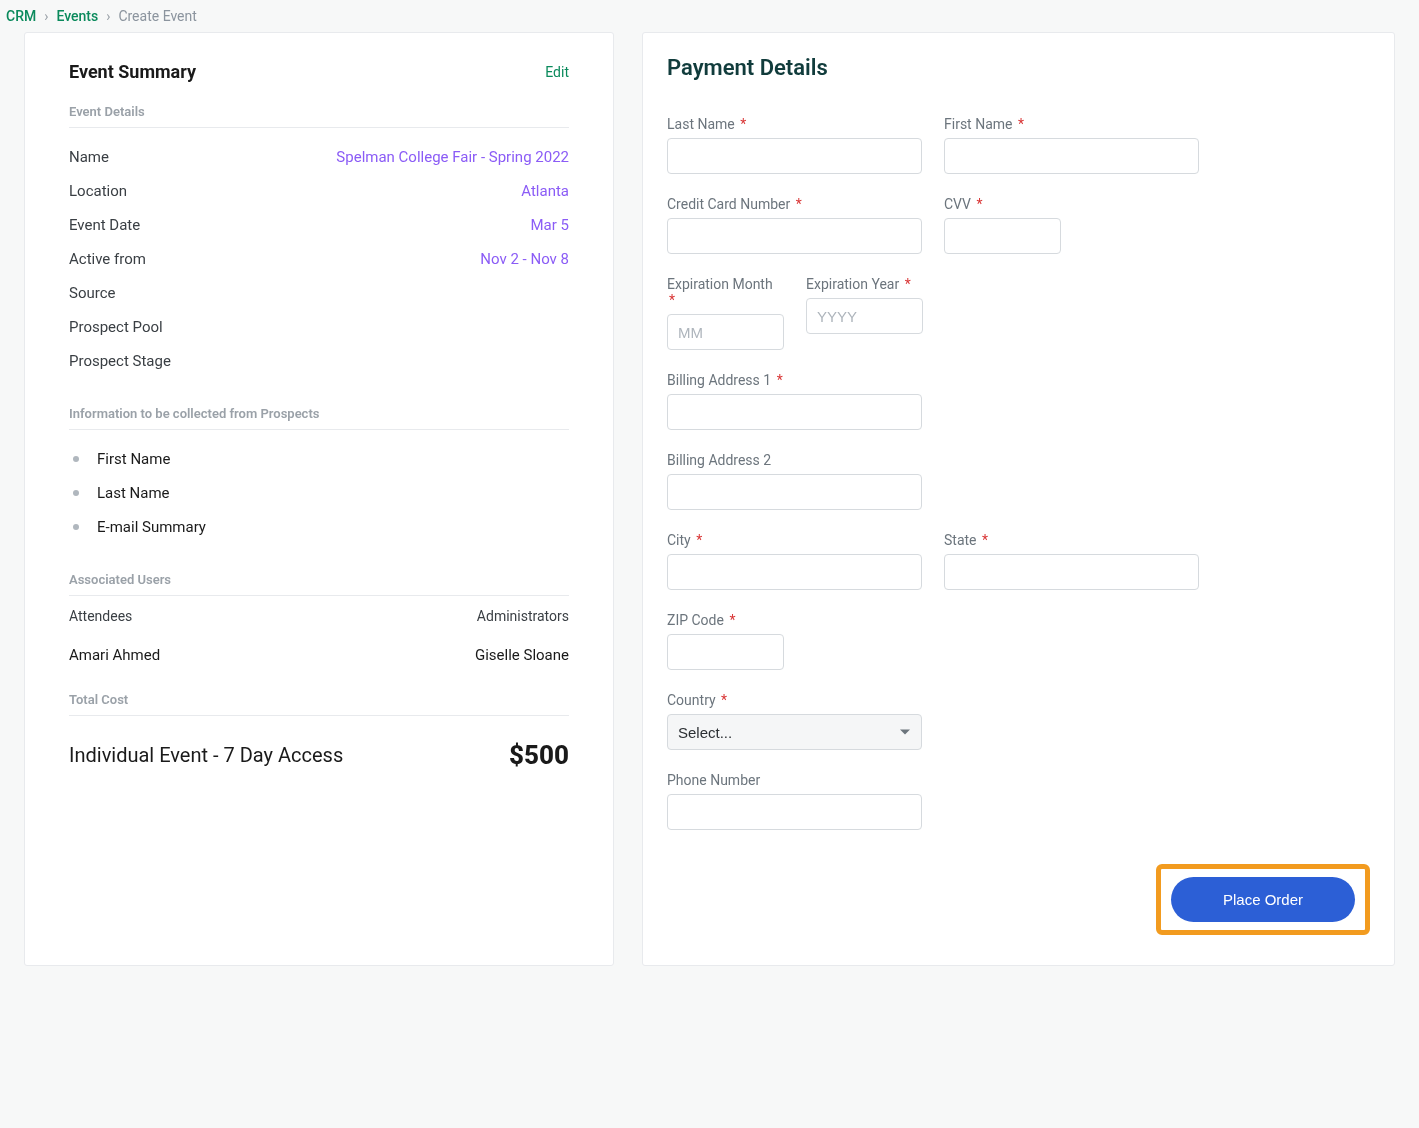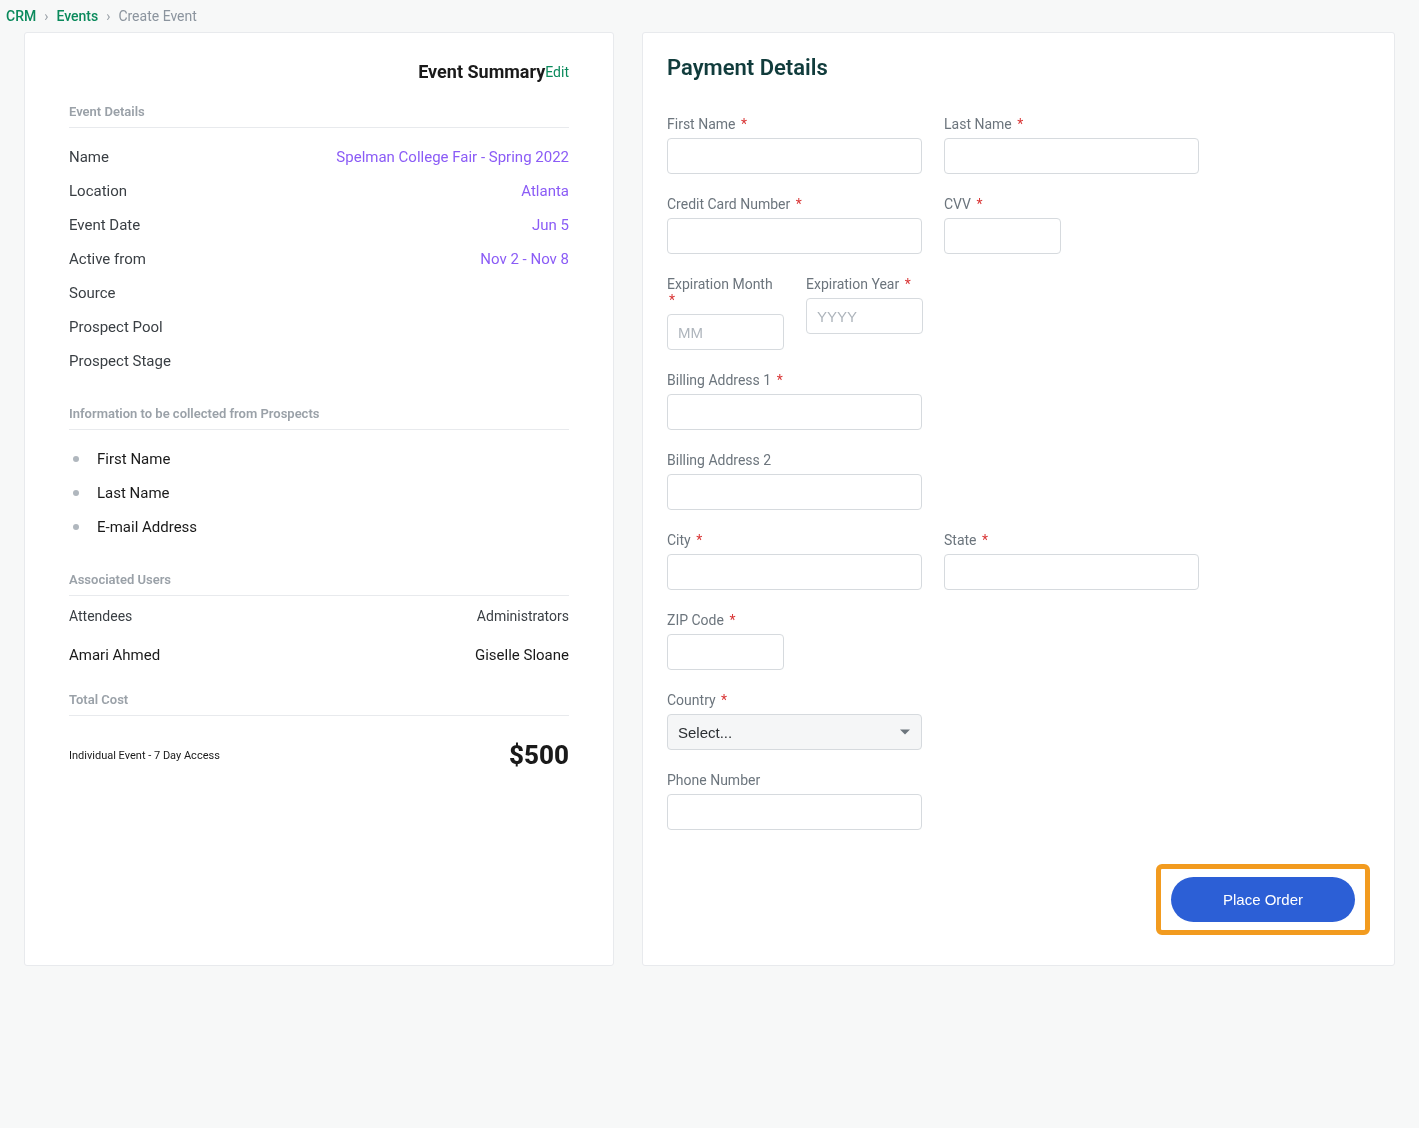--- a/index.html
+++ b/index.html
@@ -29,21 +29,21 @@
     .card {
       background: #fff;
       border: 1px solid #e8eaed;
       border-radius: 3px;
     }
     .left-card { flex: 0 0 590px; padding: 28px 44px 36px; }
     .right-card { flex: 1; padding: 22px 24px 30px; }
 
     .card-header {
       display: flex;
-      justify-content: flex-end;
+      justify-content: space-between;
       align-items: center;
       margin-bottom: 22px;
     }
     .card-title {
       font-size: 18px;
       font-weight: 700;
       color: #1a1a1a;
     }
     .edit-link { color: #0a8a5c; font-size: 14px; cursor: pointer; }
 
@@ -91,21 +91,21 @@
     .assoc-col .head { color: #3a3f44; font-size: 14px; }
     .assoc-col .val { font-size: 15px; }
     .assoc-col.right { text-align: right; }
 
     .cost-row {
       display: flex;
       justify-content: space-between;
       align-items: center;
       padding-top: 12px;
     }
-    .cost-label { font-size: 11px; }
+    .cost-label { font-size: 20px; }
     .cost-value { font-size: 26px; font-weight: 800; text-align: center; }
 
     
     .right-title {
       font-size: 22px;
       font-weight: 600;
       color: #113c3c;
       margin-bottom: 36px;
     }
     .form-grid {
@@ -187,21 +187,21 @@
         <div class="kv-row">
           <span class="kv-key">Name</span>
           <span class="kv-val">Spelman College Fair - Spring 2022</span>
         </div>
         <div class="kv-row">
           <span class="kv-key">Location</span>
           <span class="kv-val">Atlanta</span>
         </div>
         <div class="kv-row">
           <span class="kv-key">Event Date</span>
-          <span class="kv-val">Jun 5</span>
+          <span class="kv-val">Mar 5</span>
         </div>
         <div class="kv-row">
           <span class="kv-key">Active from</span>
           <span class="kv-val">Nov 2 - Nov 8</span>
         </div>
         <div class="kv-row">
           <span class="kv-key">Source</span>
           <span class="kv-val"></span>
         </div>
         <div class="kv-row">
@@ -220,21 +220,21 @@
           <li>
             <span class="bullet-dot"></span>
             <span>First Name</span>
           </li>
           <li>
             <span class="bullet-dot"></span>
             <span>Last Name</span>
           </li>
           <li>
             <span class="bullet-dot"></span>
-            <span>E-mail Address</span>
+            <span>E-mail Summary</span>
           </li>
         </ul>
       </div>
 
       <div class="section">
         <div class="section-label">Associated Users</div>
         <div class="assoc-cols">
           <div class="assoc-col">
             <span class="head">Attendees</span>
             <span class="val">Amari Ahmed</span>
@@ -254,25 +254,25 @@
         </div>
       </div>
     </div>
 
     <div class="card right-card">
       <div class="right-title">Payment Details</div>
 
       <div class="form-grid">
         <div class="form-row">
           <div class="field w-255">
+            <label><span>Last Name</span> <span class="req">*</span></label>
+            <input type="text" style="">
+          </div>
+          <div class="field w-255">
             <label><span>First Name</span> <span class="req">*</span></label>
-            <input type="text" style="">
-          </div>
-          <div class="field w-255">
-            <label><span>Last Name</span> <span class="req">*</span></label>
             <input type="text" style="">
           </div>
         </div>
 
         <div class="form-row">
           <div class="field w-255">
             <label><span>Credit Card Number</span> <span class="req">*</span></label>
             <input type="text" style="">
           </div>
           <div class="field w-117">

